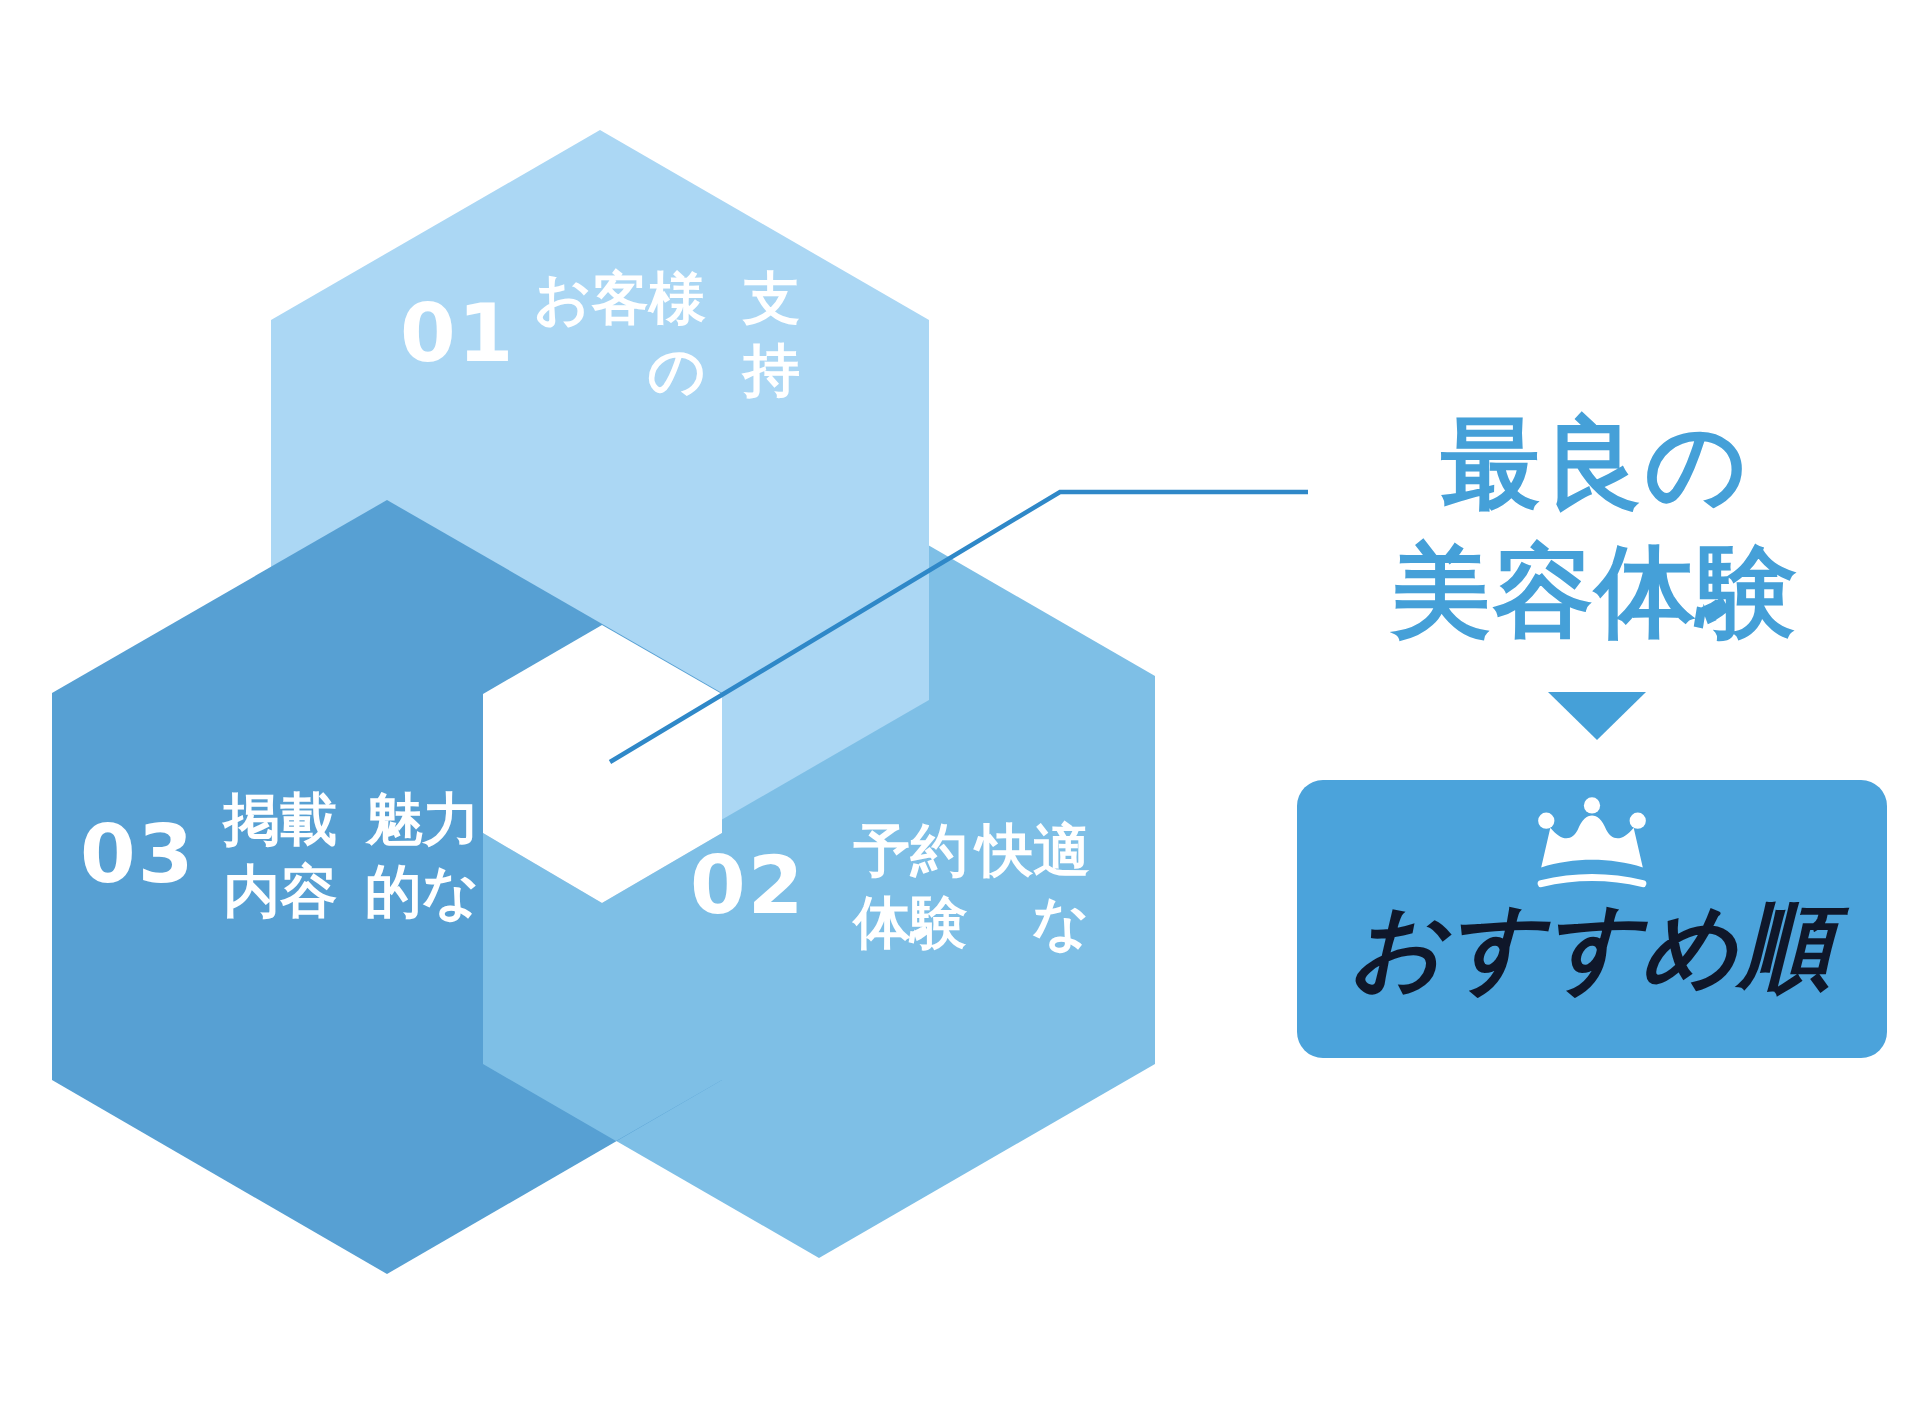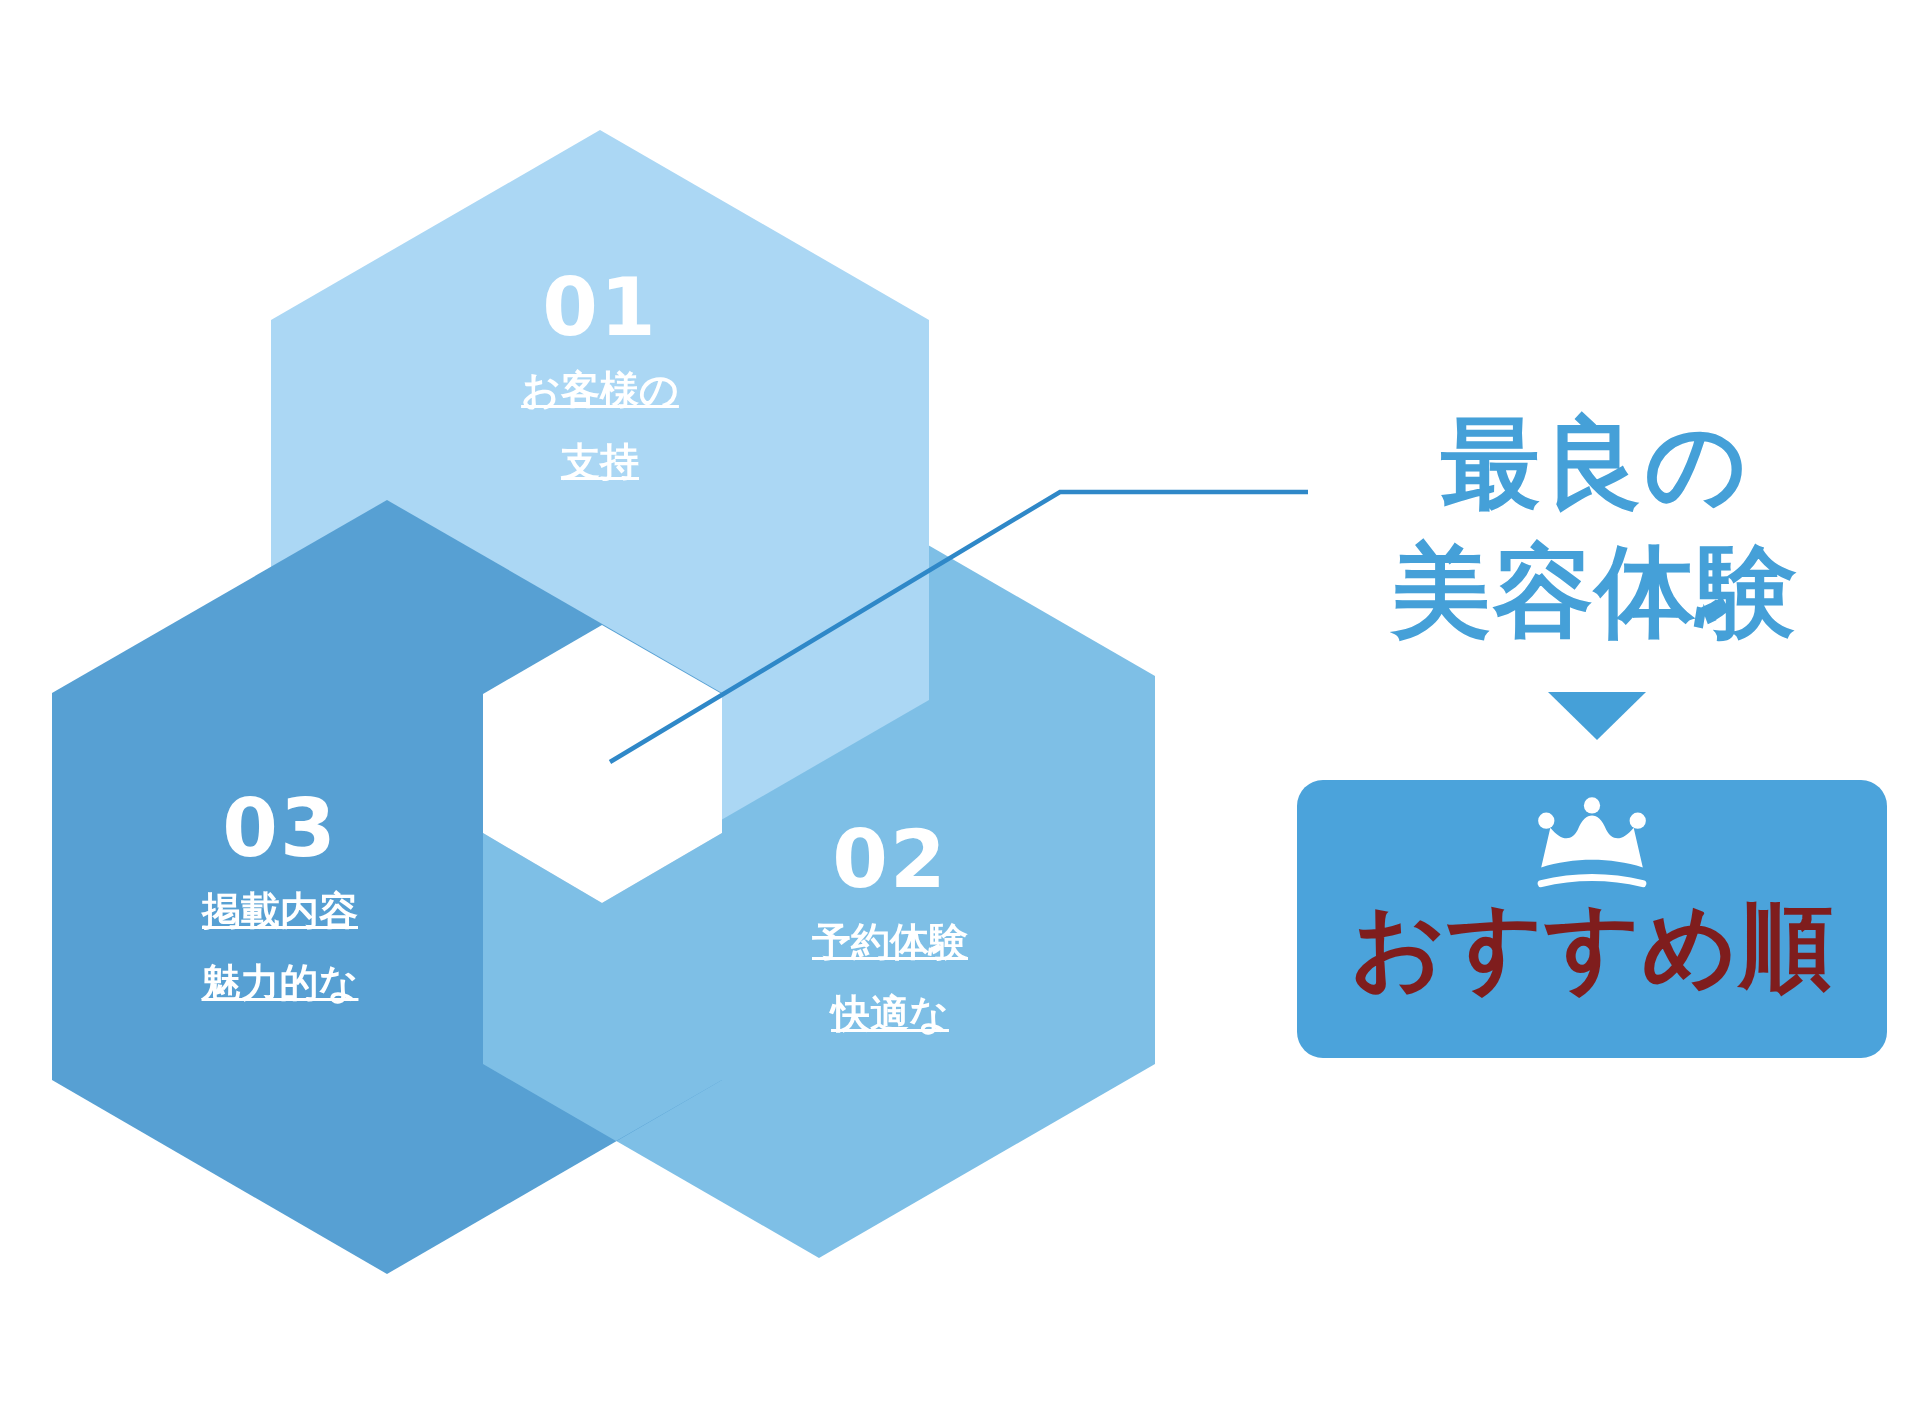--- a/index.html
+++ b/index.html
@@ -2,37 +2,37 @@
 <html><head>
 <meta charset="utf-8">
 <style>
   html,body{margin:0;padding:0;}
   body{
     width:1920px;height:1410px;position:relative;background:#ffffff;overflow:hidden;
     font-family:"DejaVu Sans","Liberation Sans",sans-serif;
   }
   .shape-layer{position:absolute;left:0;top:0;width:1920px;height:1410px;}
   .hex-label{
-    position:absolute;display:flex;flex-direction:column;align-items:center;
+    position:absolute;display:flex;flex-direction:row;align-items:center;
     color:#ffffff;text-align:right;font-weight:700;pointer-events:none;
   }
   .hex-number{font-size:80px;line-height:92px;letter-spacing:2px;}
-  .hex-line{font-size:39px;line-height:72px;text-decoration:underline;}
+  .hex-line{font-size:57px;line-height:72px;}
   .heading{
     position:absolute;left:1260px;top:400px;width:670px;text-align:center;
     font-weight:800;font-size:100px;line-height:128px;letter-spacing:2px;
   }
   .badge{
     position:absolute;left:1297px;top:780px;width:590px;height:278px;
     border-radius:26px;display:flex;flex-direction:column;align-items:center;
   }
   .badge-crown{margin-top:10px;height:104px;}
   .badge-text{
-    color:#7f1d1d;font-weight:800;font-size:94px;line-height:110px;margin-top:-2px;
-    letter-spacing:1px;white-space:nowrap;
+    color:#0f172a;font-weight:800;font-size:94px;line-height:110px;margin-top:-2px;
+    letter-spacing:1px;white-space:nowrap;font-style:italic;
   }
 </style>
 </head>
 <body>
 
 <svg class="shape-layer" width="1920" height="1410" viewBox="0 0 1920 1410">
 
   <polygon points="819,482 1155,676 1155,1064 819,1258 483,1064 483,676" fill="#7EBFE6"></polygon>
 
   <polygon points="600,130 929,320 929,700 600,890 271,700 271,320" fill="#ABD7F4"></polygon>

